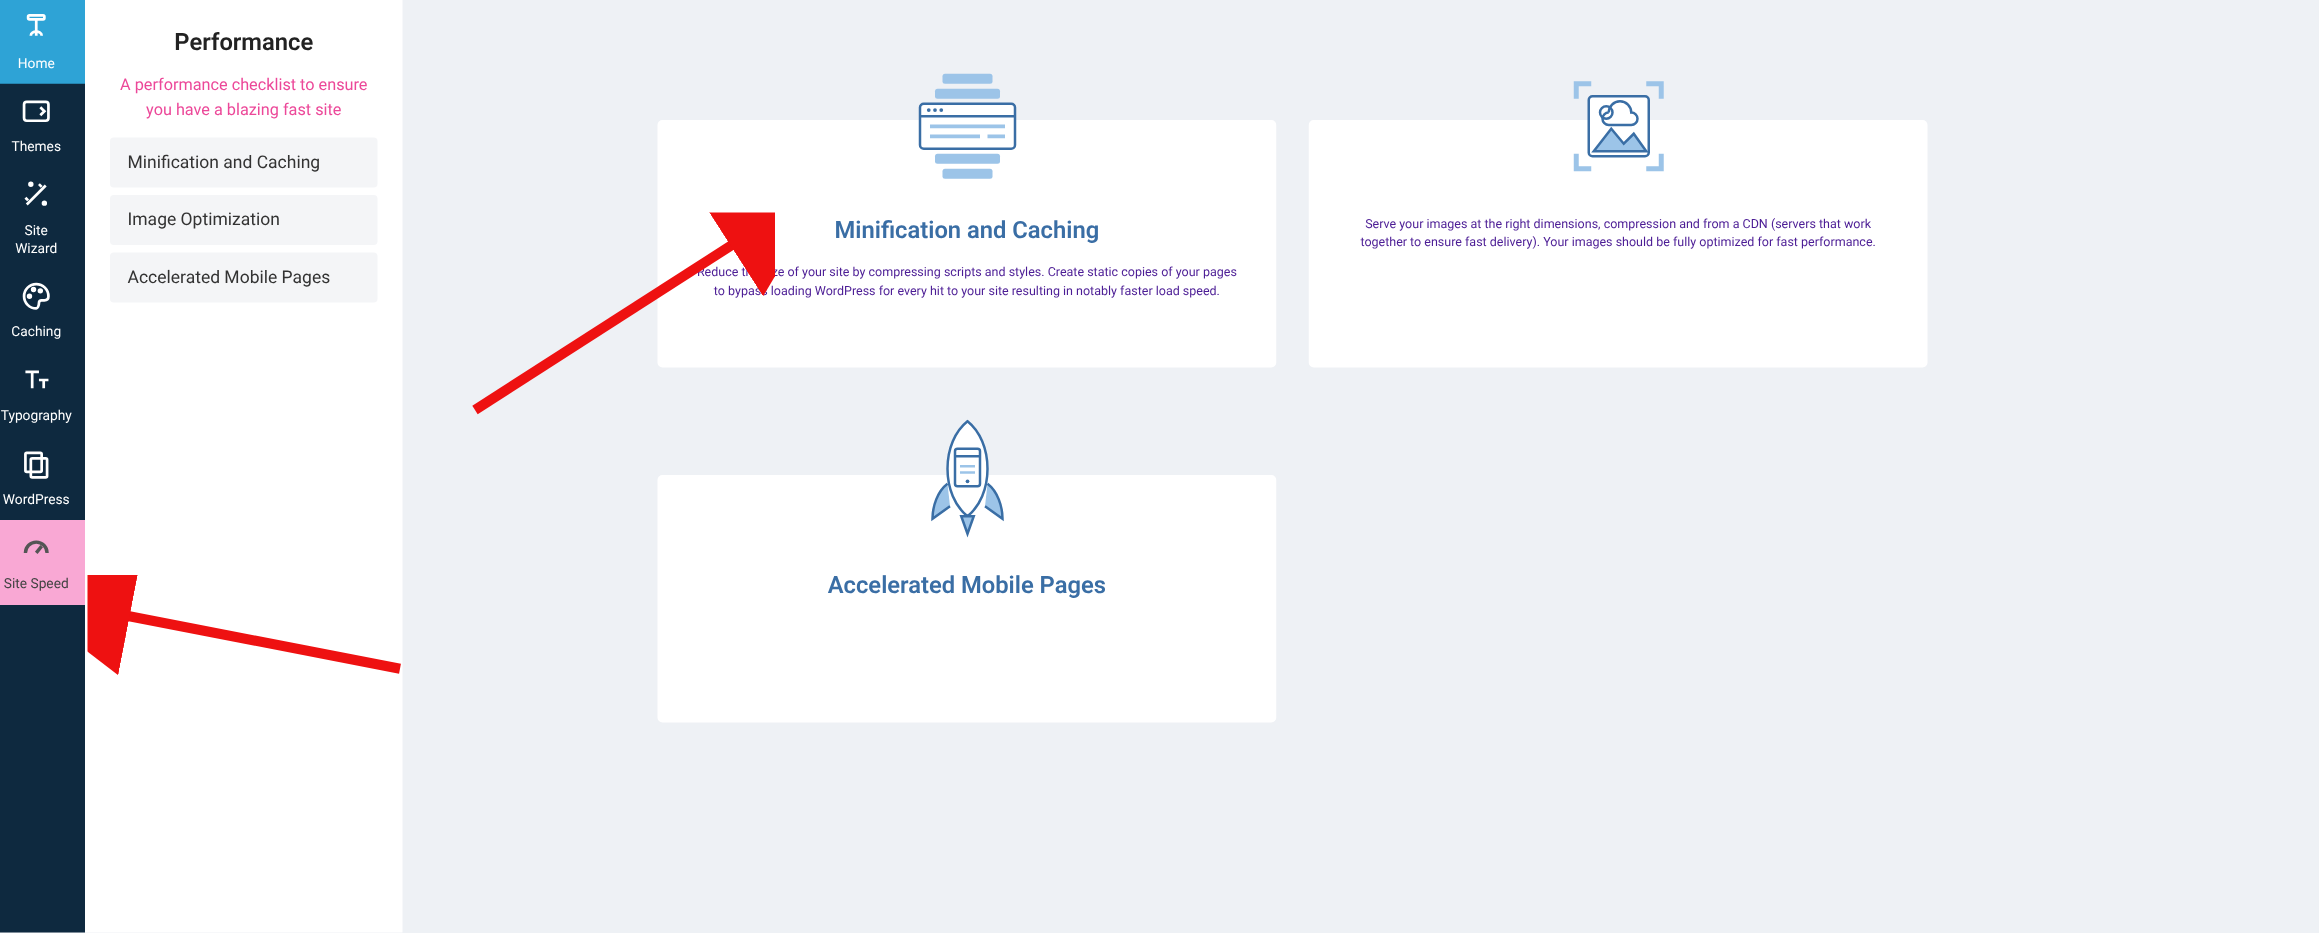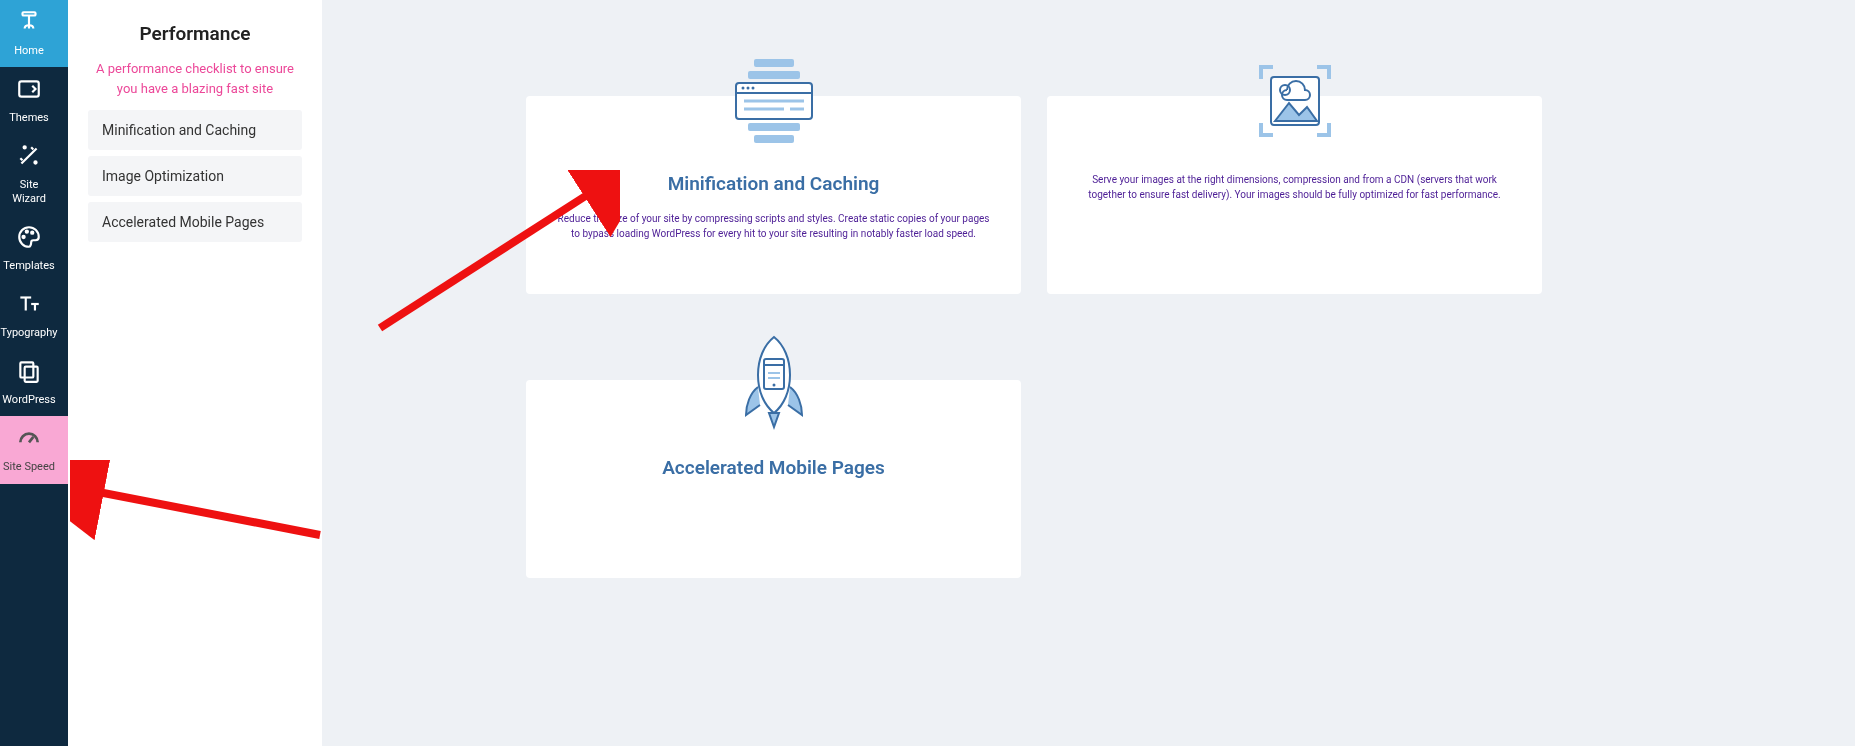--- a/index.html
+++ b/index.html
@@ -73,21 +73,21 @@
 
   <div class="item">
     <div class="icon">
       <svg width="26" height="26" viewBox="0 0 24 24" fill="none" stroke="white" stroke-width="2">
           <path d="M12 21a9 9 0 1 1 9-9c0 2-1 3-3 3h-2a2 2 0 0 0-2 2c0 2-1 4-2 4z"></path>
           <circle cx="7" cy="12" r="1"></circle>
           <circle cx="10" cy="7" r="1"></circle>
           <circle cx="15" cy="8" r="1"></circle>
         </svg>
     </div>
-    <span class="label">Templates</span>
+    <span class="label">Caching</span>
   </div>
 
   <div class="item">
     <div class="icon">
       <svg width="26" height="26" viewBox="0 0 24 24" fill="none" stroke="white" stroke-width="2">
           <path d="M4 6h10"></path>
           <path d="M9 6v12"></path>
           <path d="M14 12h7"></path>
           <path d="M17.5 12v6"></path>
         </svg>

